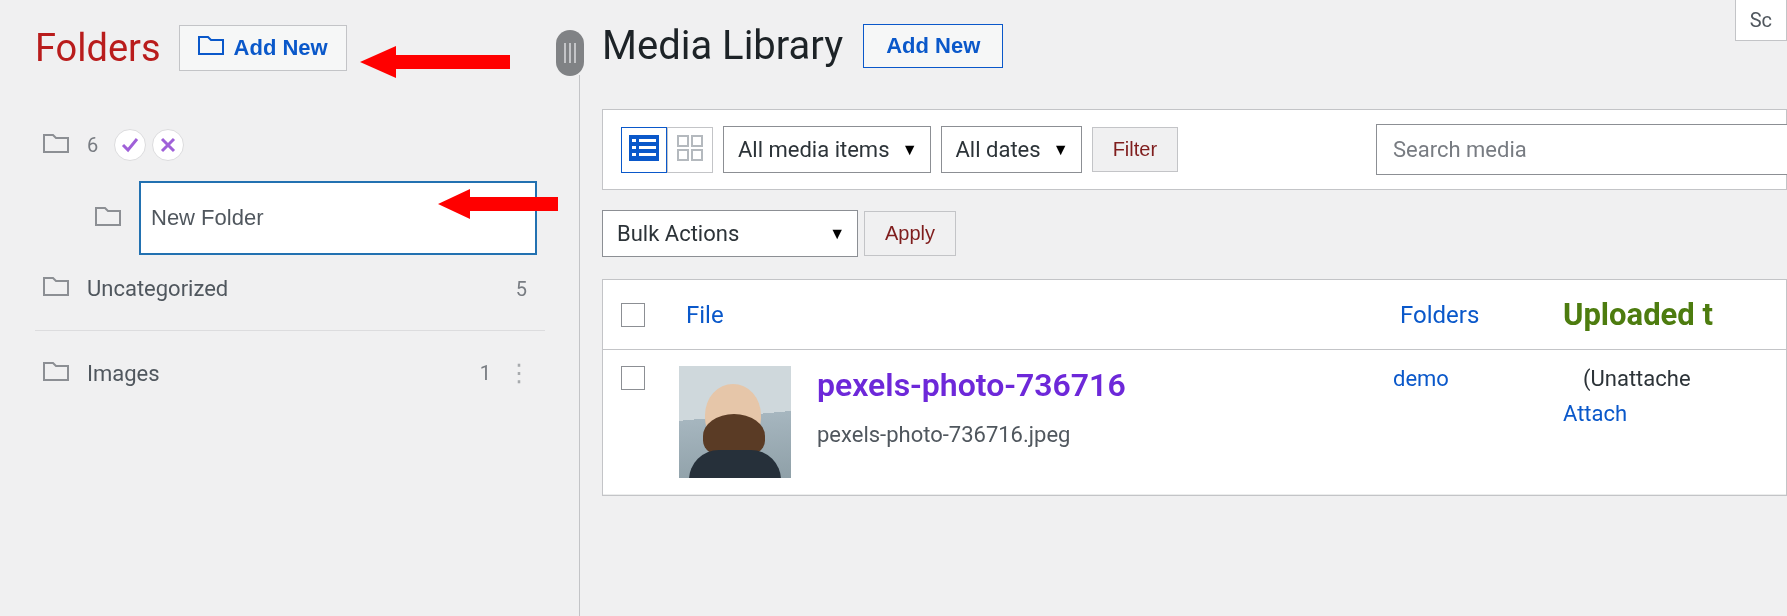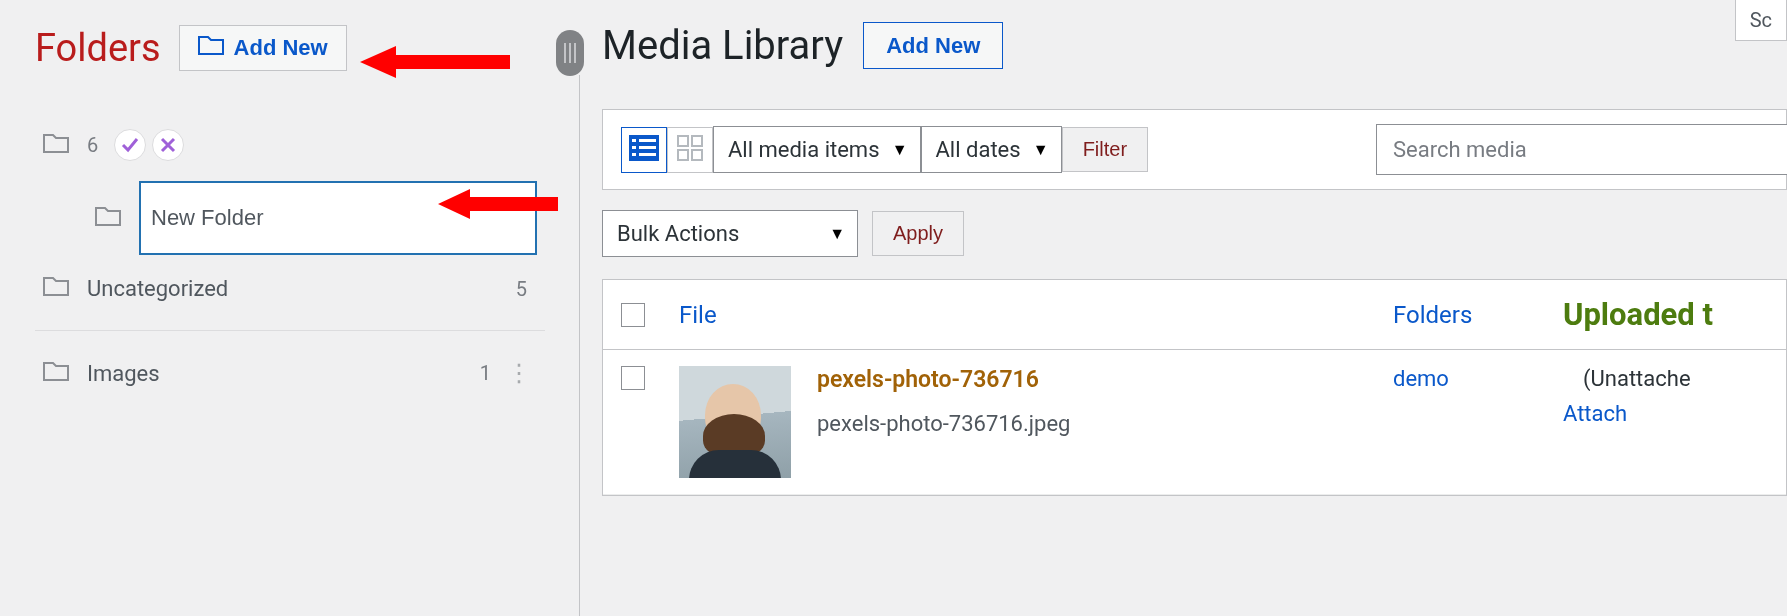--- a/index.html
+++ b/index.html
@@ -72,33 +72,33 @@
     cursor: col-resize;
   }
   .drag-handle .dline { width: 2px; height: 20px; background: #c3c4c7; }
   .vdivider {
     position: absolute; right: 0; top: 75px; bottom: 0;
     width: 1px; background: #c3c4c7;
   }
 
   
   .main { flex: 1; padding: 22px 0 2px 22px; position: relative; }
-  .main-header { display: flex; gap: 20px; }
+  .main-header { display: flex; align-items: center; gap: 20px; }
   .main-title { font-size: 40px; font-weight: 400; color: #1d2327; }
   .btn-addnew {
     border: 1px solid #0a58ca; background: #f6f7f7;
     color: #0a58ca; font-size: 22px; font-weight: 600;
     padding: 8px 22px; cursor: pointer;
   }
 
   .toolbar {
     margin-top: 40px;
     background: #fff; border: 1px solid #c3c4c7;
     padding: 16px 18px;
-    display: flex; align-items: center; gap: 0;
+    display: flex; align-items: center; gap: 10px;
   }
   .view-toggle { display: flex; }
   .vt-btn {
     width: 46px; height: 46px; border: 1px solid #c3c4c7;
     display: inline-flex; align-items: center; justify-content: center;
     cursor: pointer; background: #fff;
   }
   .vt-btn.active { border-color: #0a58ca; }
   .select {
     border: 1px solid #8c8f94; background: #fff;
@@ -111,32 +111,32 @@
     border: 1px solid #c3c4c7; background: #f0f0f1;
     font-size: 20px; padding: 10px 20px; cursor: pointer; color: #7f1d1d;
   }
   .search-box {
     border: 1px solid #8c8f94; background: #fff;
     font-size: 22px; padding: 12px 16px; color: #787c82;
     position: absolute; right: -10px; width: 420px;
     cursor: text;
   }
 
-  .bulk-row { margin-top: 20px; display: flex; align-items: center; gap: 14px; }
+  .bulk-row { margin-top: 20px; display: flex; align-items: center; gap: 6px; }
 
   
   .table { margin-top: 22px; background: #fff; border: 1px solid #c3c4c7; }
   .thead, .trow { display: flex; align-items: center; padding: 16px 18px; }
   .thead { border-bottom: 1px solid #c3c4c7; }
   .trow { border-bottom: 1px solid #eceded; align-items: flex-start; }
   .col-check { width: 58px; }
   .col-file { flex: 1; }
   .col-author { width: 170px; }
   .col-upl { width: 205px; }
-  .th-link { color: #0a58ca; font-size: 24px; cursor: pointer; }
+  .th-link { color: #0a58ca; font-size: 24px; cursor: pointer; margin-left: 7px; }
   .th-text { font-size: 31px; color: #4d7c0f; font-weight: bold; }
   .checkbox {
     width: 24px; height: 24px; border: 1px solid #8c8f94; background: #fff; cursor: pointer;
   }
   .file-cell { display: flex; align-items: flex-start; gap: 26px; }
   .thumb {
     width: 112px; height: 112px; background:
       linear-gradient(175deg, #cfd8dc 0%, #cfd8dc 45%, #a6b6bf 45%, #8fa0a8 100%);
     position: relative; cursor: pointer; overflow: hidden;
   }
@@ -145,21 +145,21 @@
     background: #e6c6a9; border-radius: 50% 50% 45% 45%;
   }
   .thumb .beard {
     position: absolute; left: 24px; top: 48px; width: 62px; height: 44px;
     background: #5a3b25; border-radius: 50% 50% 40% 40%;
   }
   .thumb .body {
     position: absolute; left: 10px; top: 84px; width: 92px; height: 60px;
     background: #26303a; border-radius: 30px 30px 0 0;
   }
-  .file-meta .file-title { color: #a16207; font-size: 23px; font-weight: 600; cursor: pointer; }
+  .file-meta .file-title { color: #6d28d9; font-size: 32px; font-weight: 600; cursor: pointer; }
   .file-meta .file-name { color: #50575e; font-size: 22px; margin-top: 18px; }
   .cell-link { color: #0a58ca; font-size: 22px; cursor: pointer; }
   .cell-text { font-size: 22px; color: #2c3338; margin-left: 20px; }
 
   .screen-opts {
     position: absolute; top: 0; right: 0;
     border: 1px solid #c3c4c7; border-top: none; background: #fff;
     padding: 8px 14px; font-size: 20px; color: #50575e; cursor: pointer;
   }
 </style>

